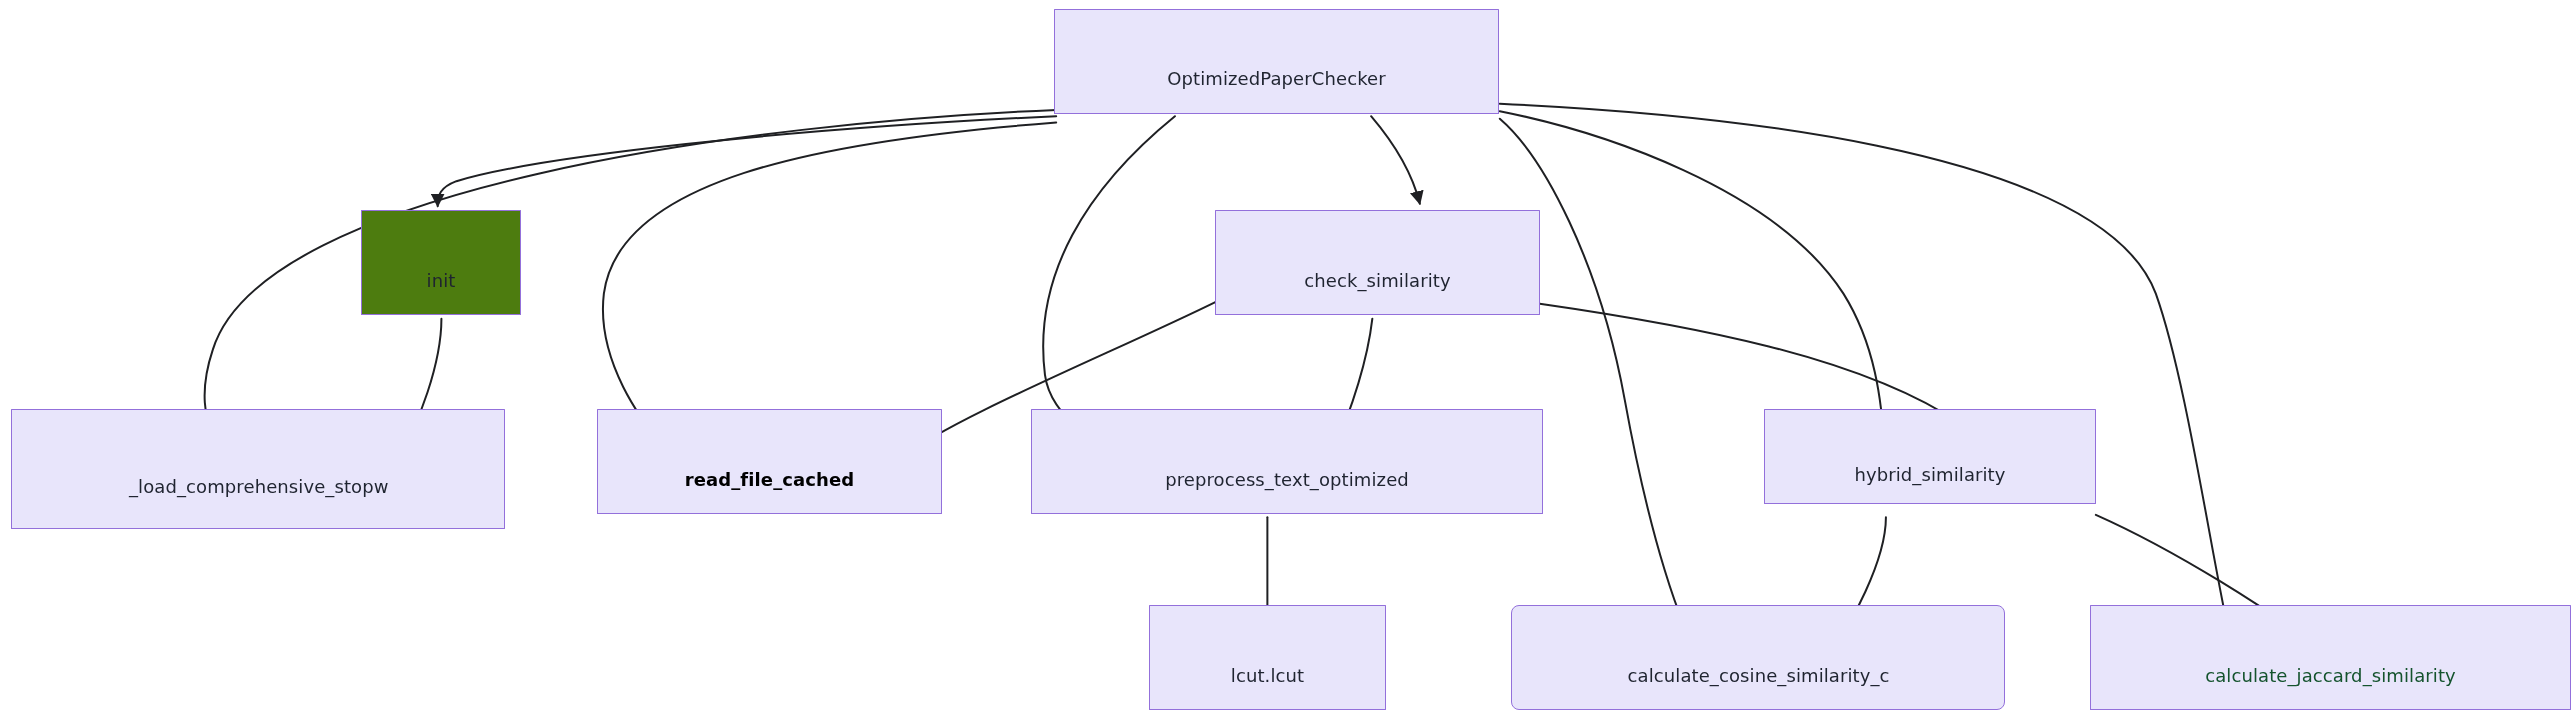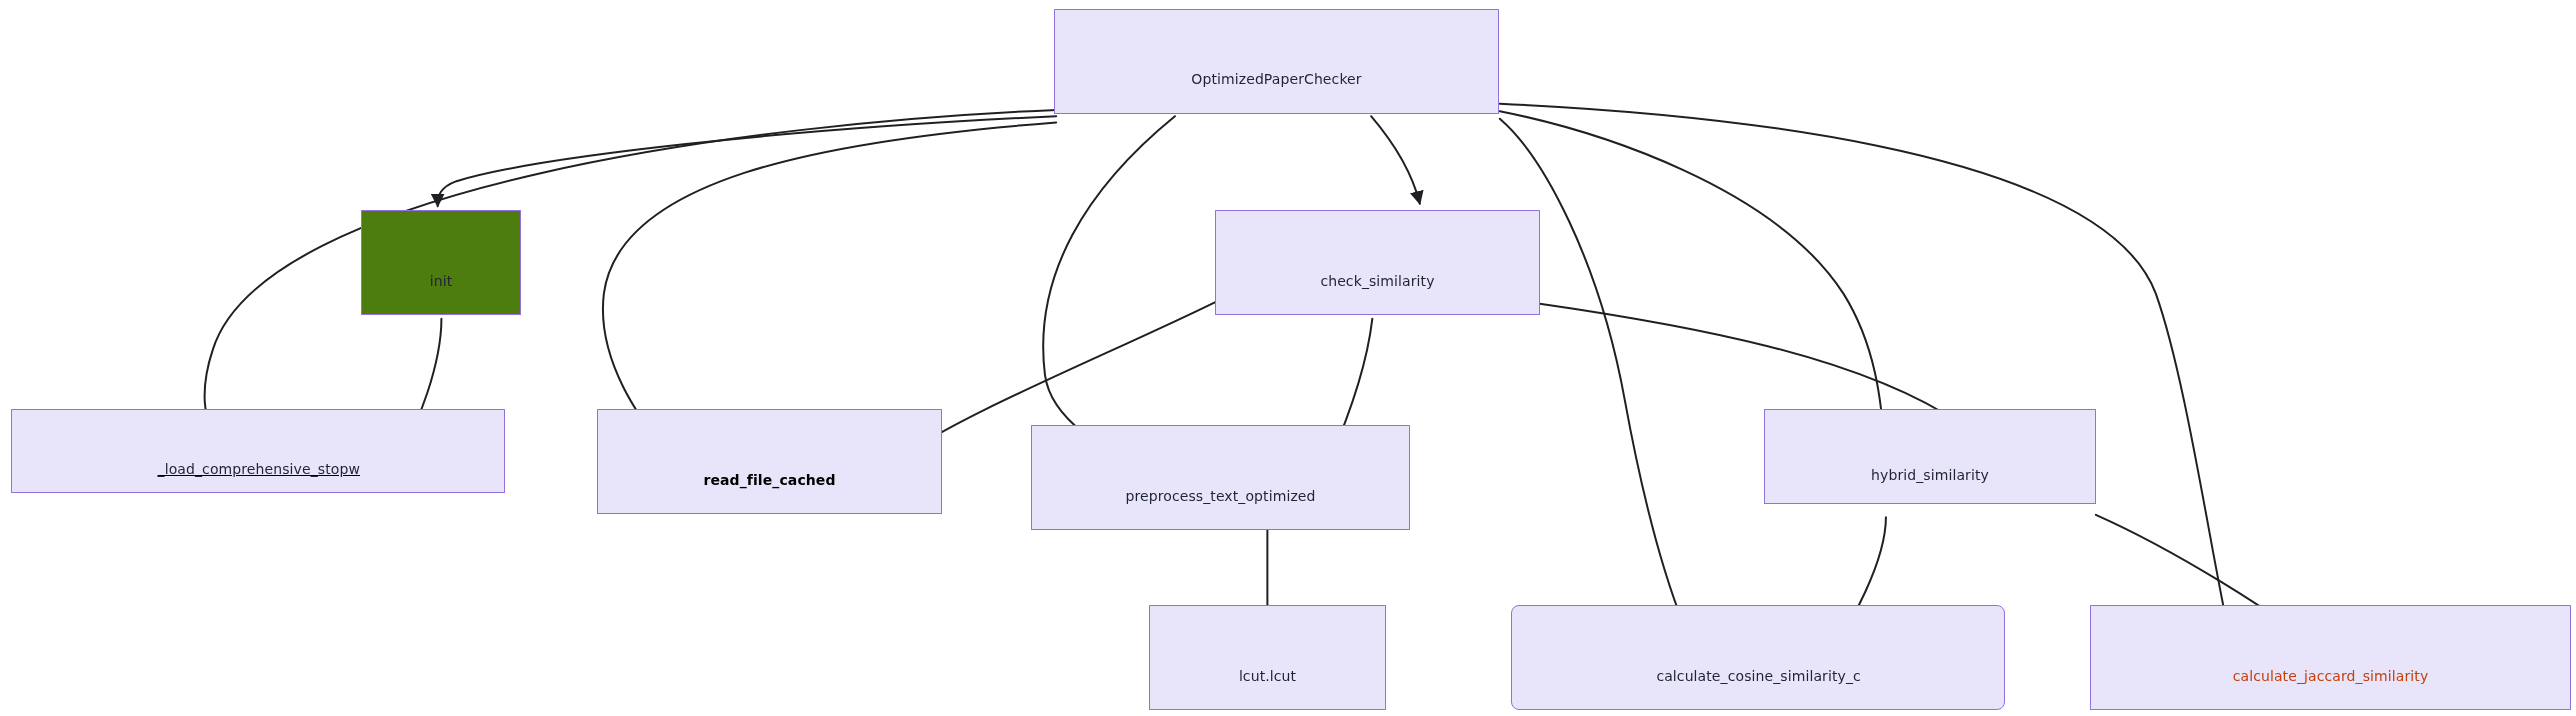--- a/index.html
+++ b/index.html
@@ -2,21 +2,21 @@
 <html style="font-size:10px"><head>
 <meta charset="utf-8">
 <style>
   html,body{margin:0;padding:0;background:#ffffff;}
   #stage{position:relative;width:2576px;height:716px;background:#ffffff;
          font-family:"DejaVu Sans","Liberation Sans",sans-serif;overflow:hidden;}
   #edges{position:absolute;left:0;top:0;width:2576px;height:716px;}
   .node{position:absolute;box-sizing:border-box;display:flex;align-items:center;
         justify-content:center;background:#e8e5fb;border:1.9px solid #9370db;
         border-radius:0.6px;overflow:visible;}
-  .node .lbl{color:#1f2430;font-size:14px;line-height:1;white-space:nowrap;
+  .node .lbl{color:#1f2430;font-size:18px;line-height:1;white-space:nowrap;
              letter-spacing:0.1px;margin-top:36px;}
   .node.clip{overflow:hidden;}
   .node.clip .lbl{padding-left:1.2px;}
 </style>
 </head>
 <body>
 
 <div id="stage">
   <svg id="edges" viewBox="0 0 4122 1146" xmlns="http://www.w3.org/2000/svg">
     <defs>
@@ -45,36 +45,36 @@
   <div id="node-layer">
       <div class="node" style="left: 1054px; top: 8.7px; width: 445px; height: 105px; background: rgb(232, 229, 251); border-color: rgb(147, 112, 219);">
         <span class="lbl" style="color: rgb(31, 36, 48);">OptimizedPaperChecker</span>
       </div>
       <div class="node" style="left: 361px; top: 210px; width: 160px; height: 105px; background: #4d7c0f; border-color: rgb(147, 112, 219);">
         <span class="lbl" style="color: rgb(31, 36, 48);">init</span>
       </div>
       <div class="node" style="left: 1215px; top: 210px; width: 325px; height: 105px; background: rgb(232, 229, 251); border-color: rgb(147, 112, 219);">
         <span class="lbl" style="color: rgb(31, 36, 48);">check_similarity</span>
       </div>
-      <div class="node clip" style="left: 11.2px; top: 409px; width: 494px; height: 84px; background: rgb(232, 229, 251); border-color: rgb(147, 112, 219); text-decoration: underline;">
+      <div class="node clip" style="left: 11.2px; top: 409px; width: 494px; height: 120px; background: rgb(232, 229, 251); border-color: rgb(147, 112, 219);">
         <span class="lbl" style="color: rgb(31, 36, 48);">_load_comprehensive_stopw</span>
       </div>
       <div class="node" style="left: 597px; top: 409px; width: 345px; height: 105px; background: rgb(232, 229, 251); border-color: rgb(147, 112, 219);">
         <span class="lbl" style="color: #000000; font-weight: bold;">read_file_cached</span>
       </div>
-      <div class="node" style="left: 1031px; top: 425px; width: 379px; height: 105px; background: rgb(232, 229, 251); border-color: rgb(147, 112, 219);">
+      <div class="node" style="left: 1031px; top: 409px; width: 512px; height: 105px; background: rgb(232, 229, 251); border-color: rgb(147, 112, 219);">
         <span class="lbl" style="color: rgb(31, 36, 48);">preprocess_text_optimized</span>
       </div>
       <div class="node" style="left: 1764px; top: 409px; width: 332px; height: 95px; background: rgb(232, 229, 251); border-color: rgb(147, 112, 219);">
         <span class="lbl" style="color: rgb(31, 36, 48);">hybrid_similarity</span>
       </div>
       <div class="node" style="left: 1149px; top: 605px; width: 237px; height: 105px; background: rgb(232, 229, 251); border-color: rgb(147, 112, 219);">
         <span class="lbl" style="color: rgb(31, 36, 48);">lcut.lcut</span>
       </div>
       <div class="node clip" style="left: 1511px; top: 605px; width: 494px; height: 105px; background: rgb(232, 229, 251); border-color: rgb(147, 112, 219); border-radius: 8px;">
         <span class="lbl" style="color: rgb(31, 36, 48);">calculate_cosine_similarity_c</span>
       </div>
       <div class="node" style="left: 2090px; top: 605px; width: 481px; height: 105px; background: rgb(232, 229, 251); border-color: rgb(147, 112, 219);">
-        <span class="lbl" style="color: #c2410c;">calculate_jaccard_similarity</span>
+        <span class="lbl" style="color: #14532d;">calculate_jaccard_similarity</span>
       </div>
     </div>
 </div>
 
 
 </body></html>

